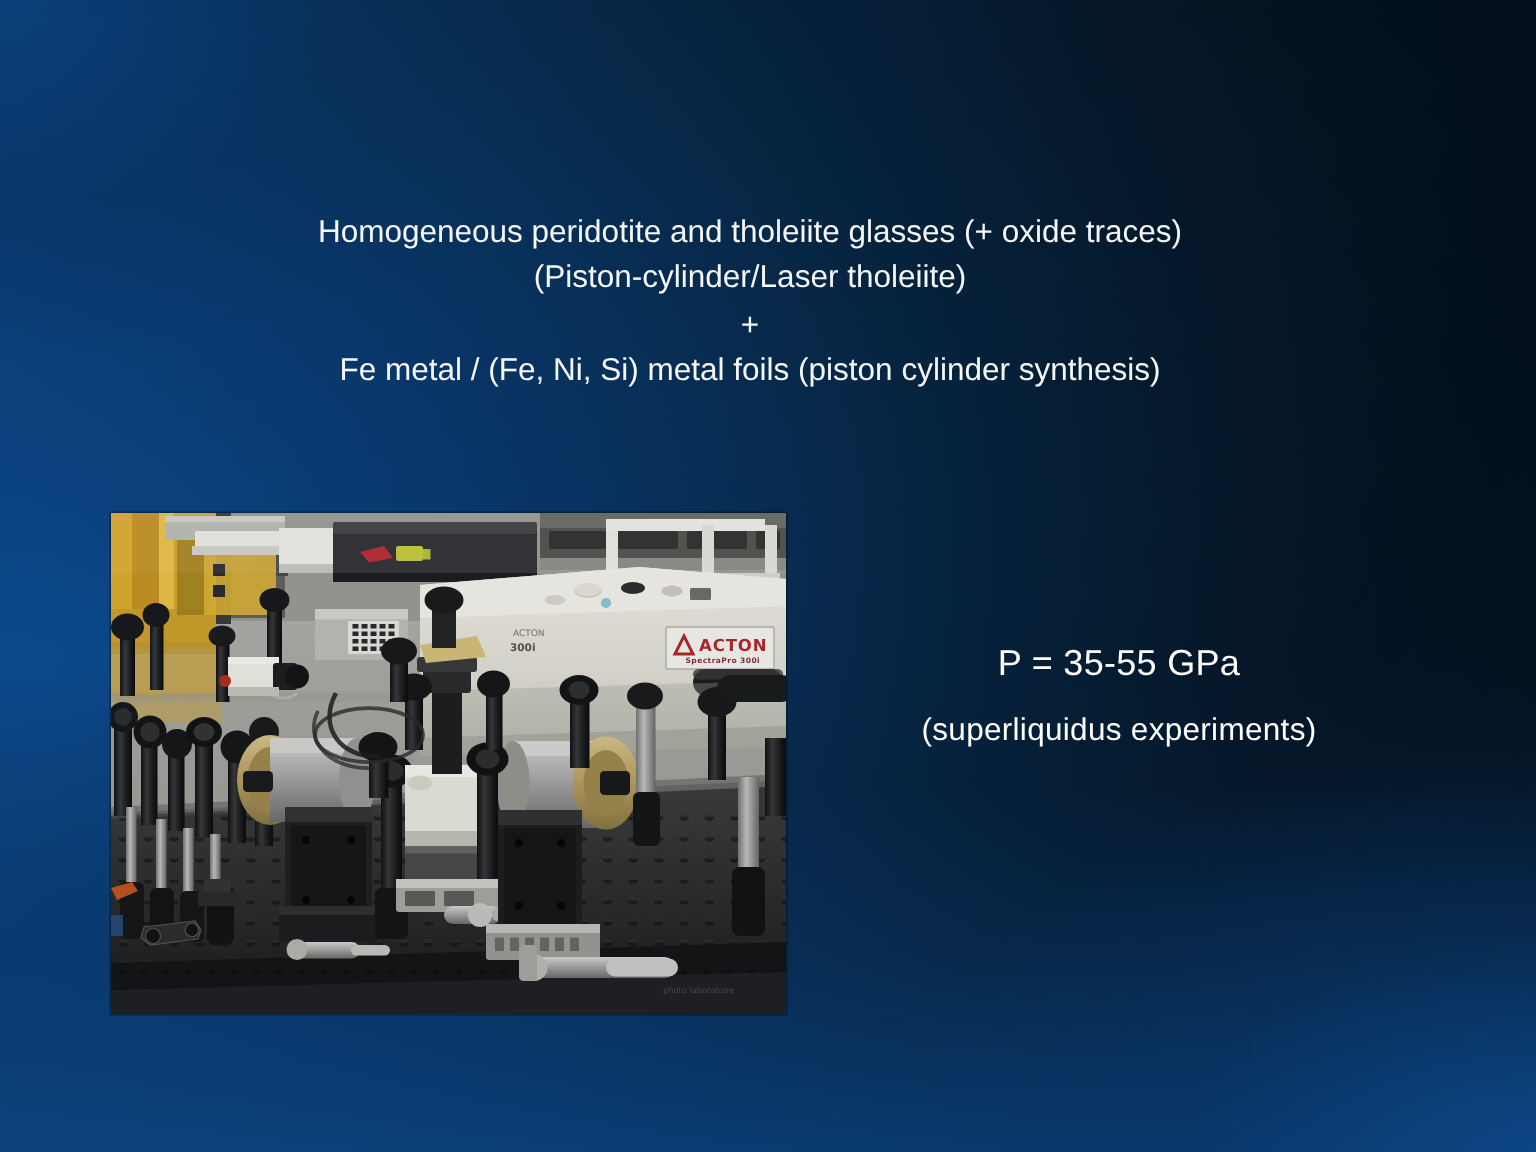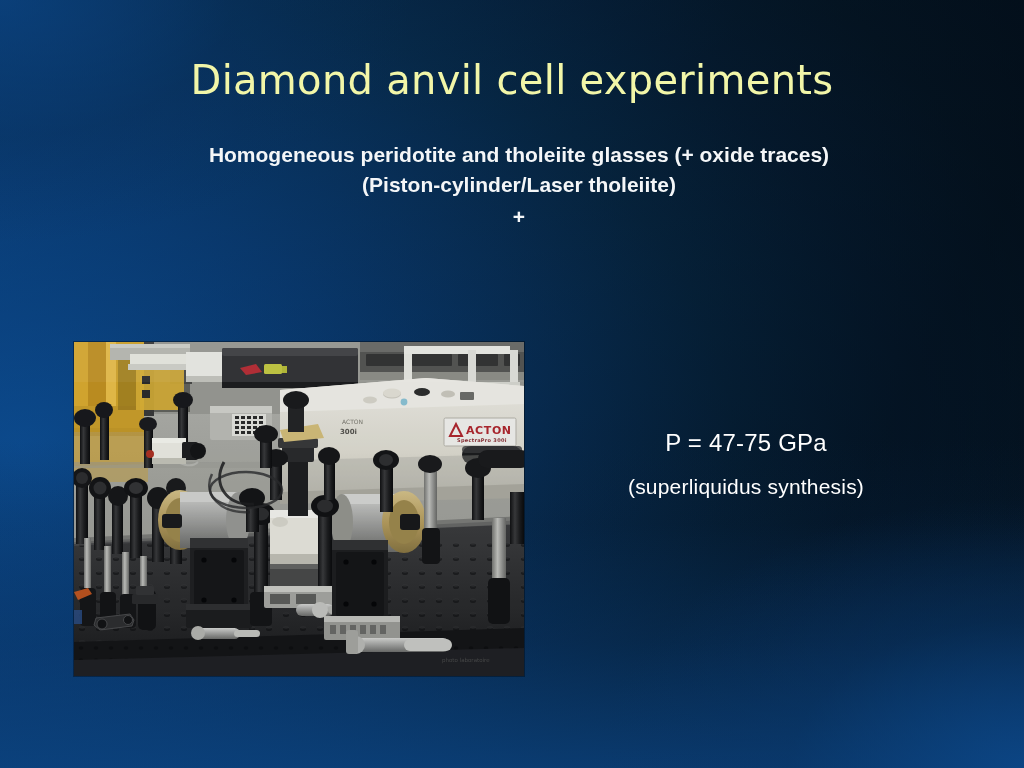--- a/index.html
+++ b/index.html
@@ -80,28 +80,28 @@
     font-size: 40px;
     font-weight: 400;
     letter-spacing: 0.3px;
     line-height: 1.1;
     font-family: "DejaVu Sans", sans-serif;
   }
 
   
   .subtitle {
     position: absolute;
-    left: 103px;
+    left: 84px;
     width: 832px;
     top: 140px;
     text-align: center;
     color: #f4f6f8;
     font-size: 21px;
     line-height: 30px;
-    font-weight: 700;
+    font-weight: 400;
   }
   .subtitle .line { display: block; }
   .subtitle .plus { display: block; padding-top: 2px; }
 
   
   .conditions {
     position: absolute;
     left: 560px;
     width: 372px;
     top: 421px;
@@ -136,31 +136,31 @@
 <body>
 
 <div id="slide">
 
   <div class="bg-base"></div>
   <div class="bg-tint"></div>
   <div class="bg-bottom"></div>
   <div class="bg-corner-br"></div>
   <div class="bg-corner-tl"></div>
 
-  <div class="title">Diamond anvil cell experiments</div>
 
   <div class="subtitle">
     <span class="line">Homogeneous peridotite and tholeiite glasses (+ oxide traces)</span>
     <span class="line">(Piston-cylinder/Laser tholeiite)</span>
     <span class="plus">+</span>
+    <span class="line">Fe metal / (Fe, Ni, Si) metal foils (piston cylinder synthesis)</span>
   </div>
 
   <div class="conditions">
-    <span class="c-line">P = 47-75 GPa</span>
-    <span class="c-line small">(superliquidus synthesis)</span>
+    <span class="c-line">P = 35-55 GPa</span>
+    <span class="c-line small">(superliquidus experiments)</span>
   </div>
 
   <div class="photo">
     <svg viewBox="0 0 450 334" preserveAspectRatio="none">
       <defs>
         <linearGradient id="floorG" x1="0" y1="0" x2="0" y2="1">
           <stop offset="0%" stop-color="#b9b9b1"></stop>
           <stop offset="100%" stop-color="#8e8e86"></stop>
         </linearGradient>
         <linearGradient id="tableG" x1="0" y1="0" x2="0" y2="1">

